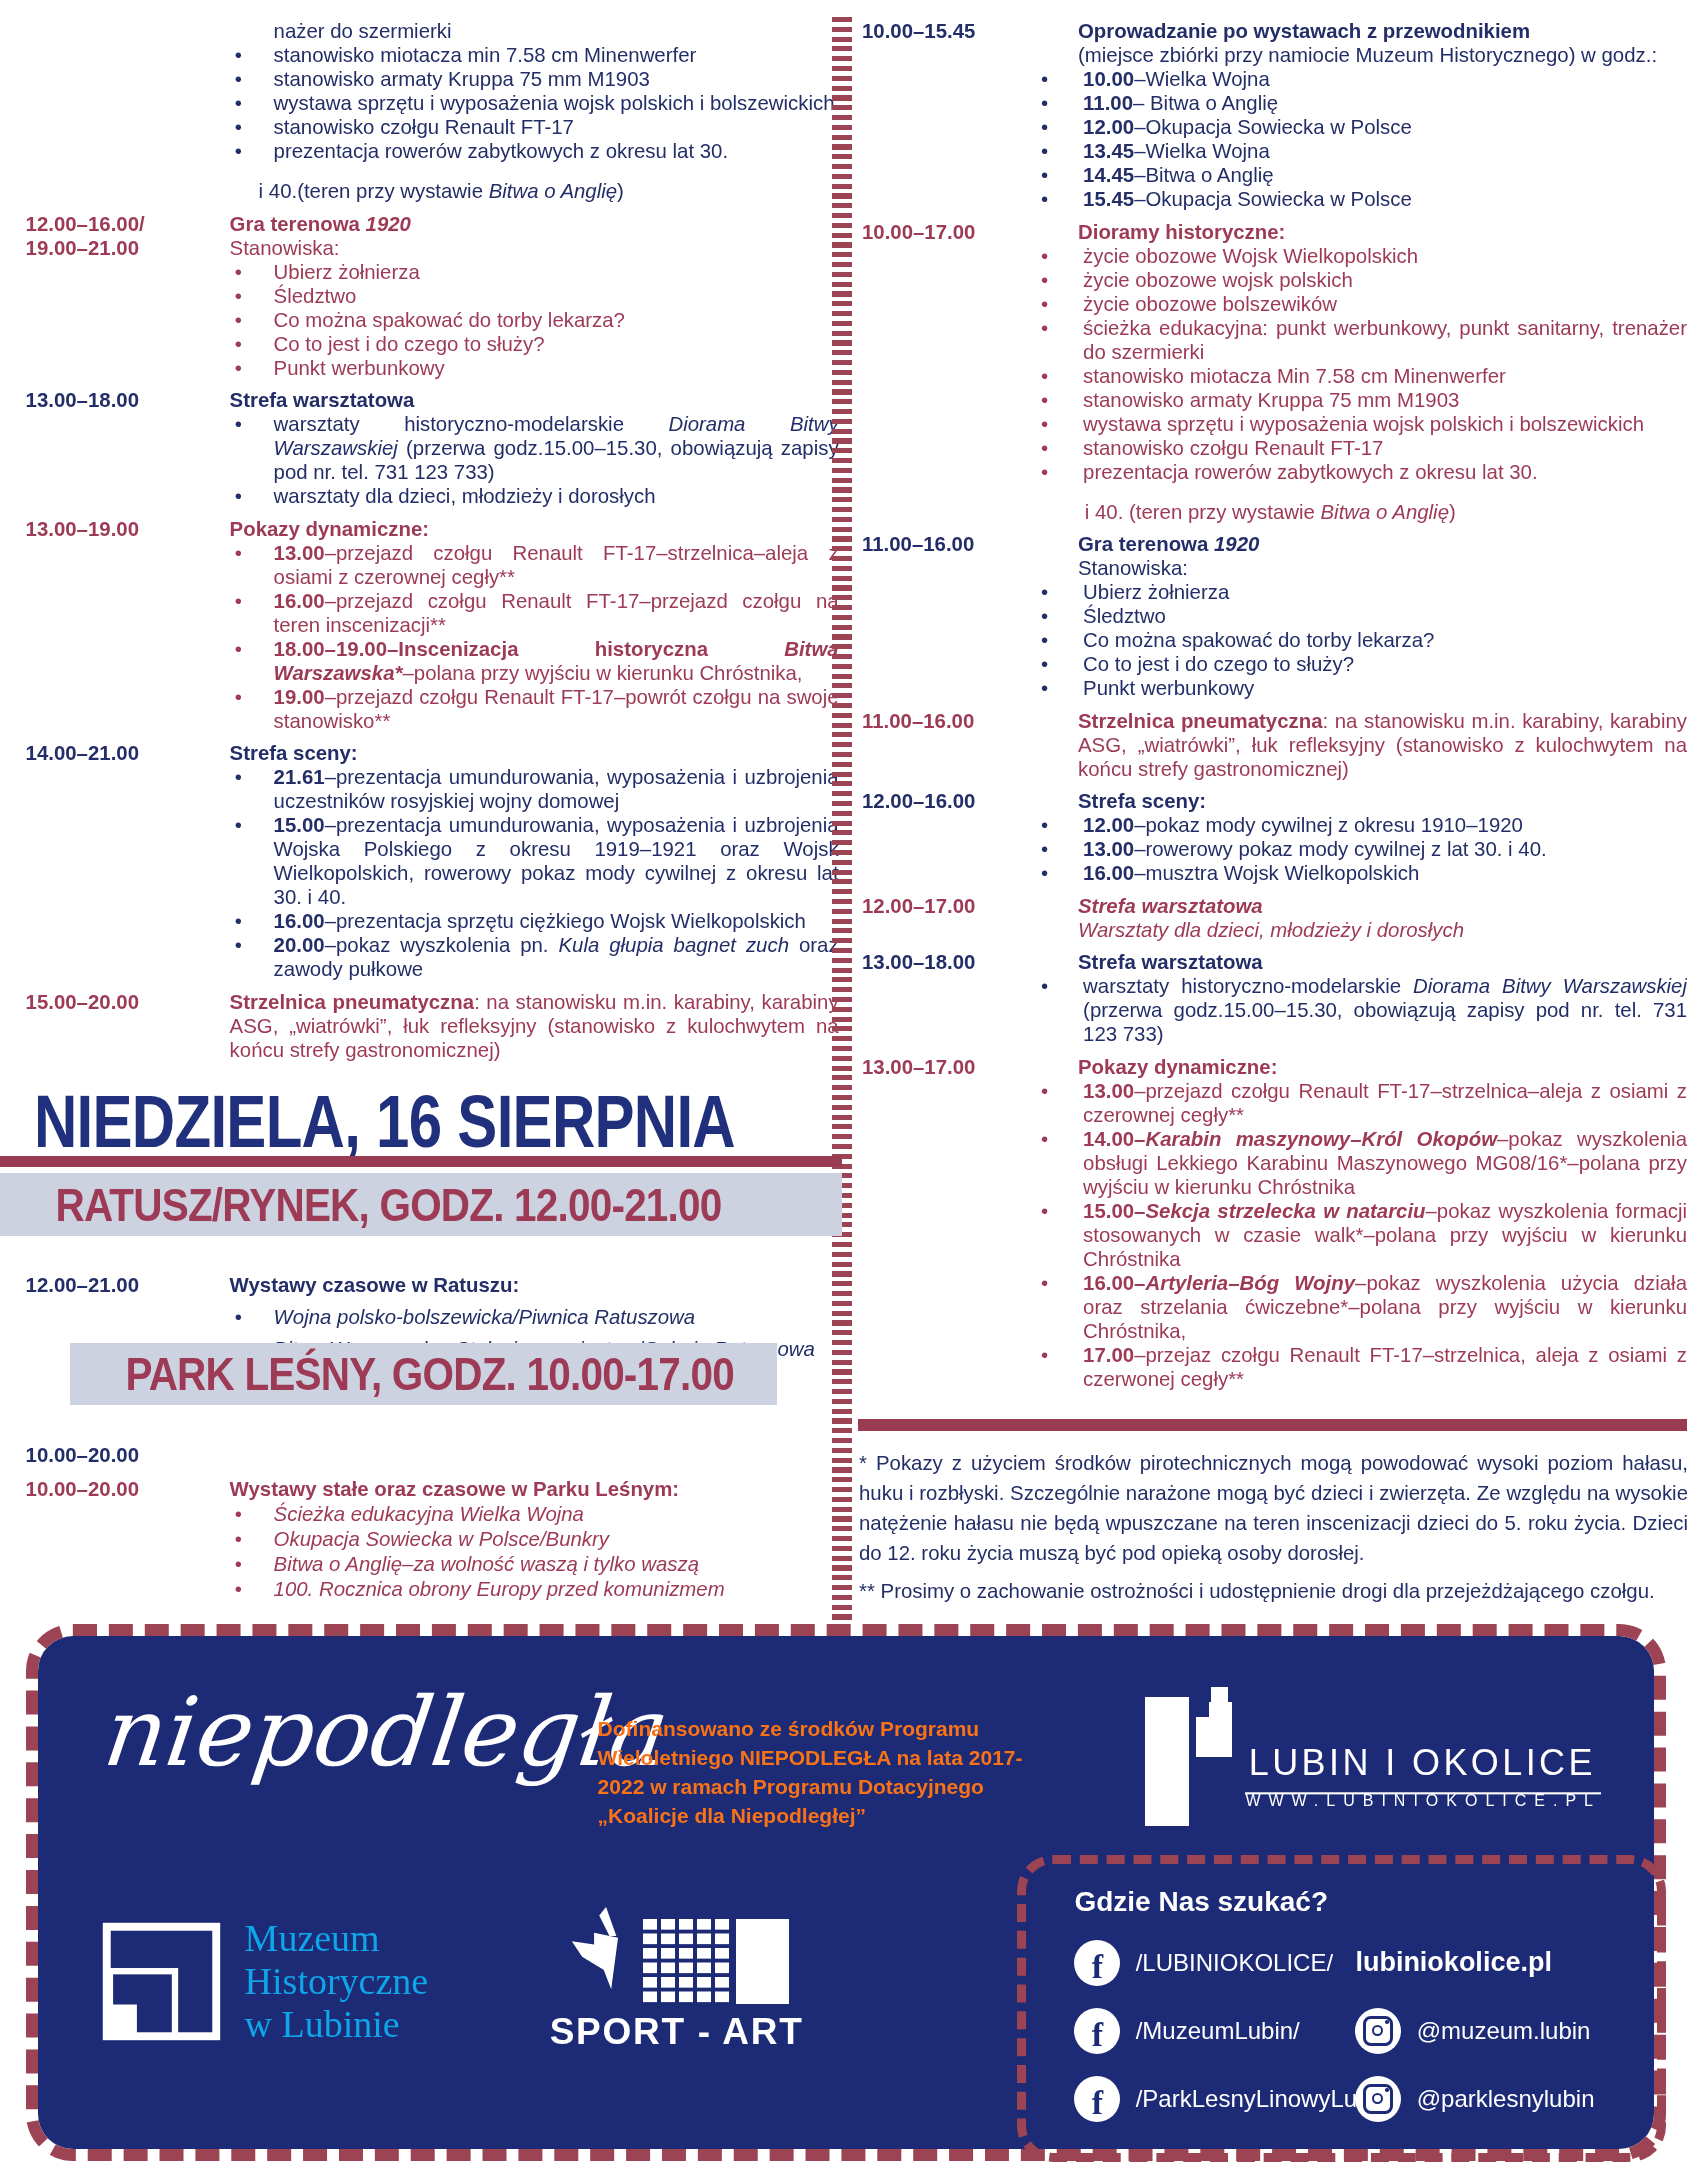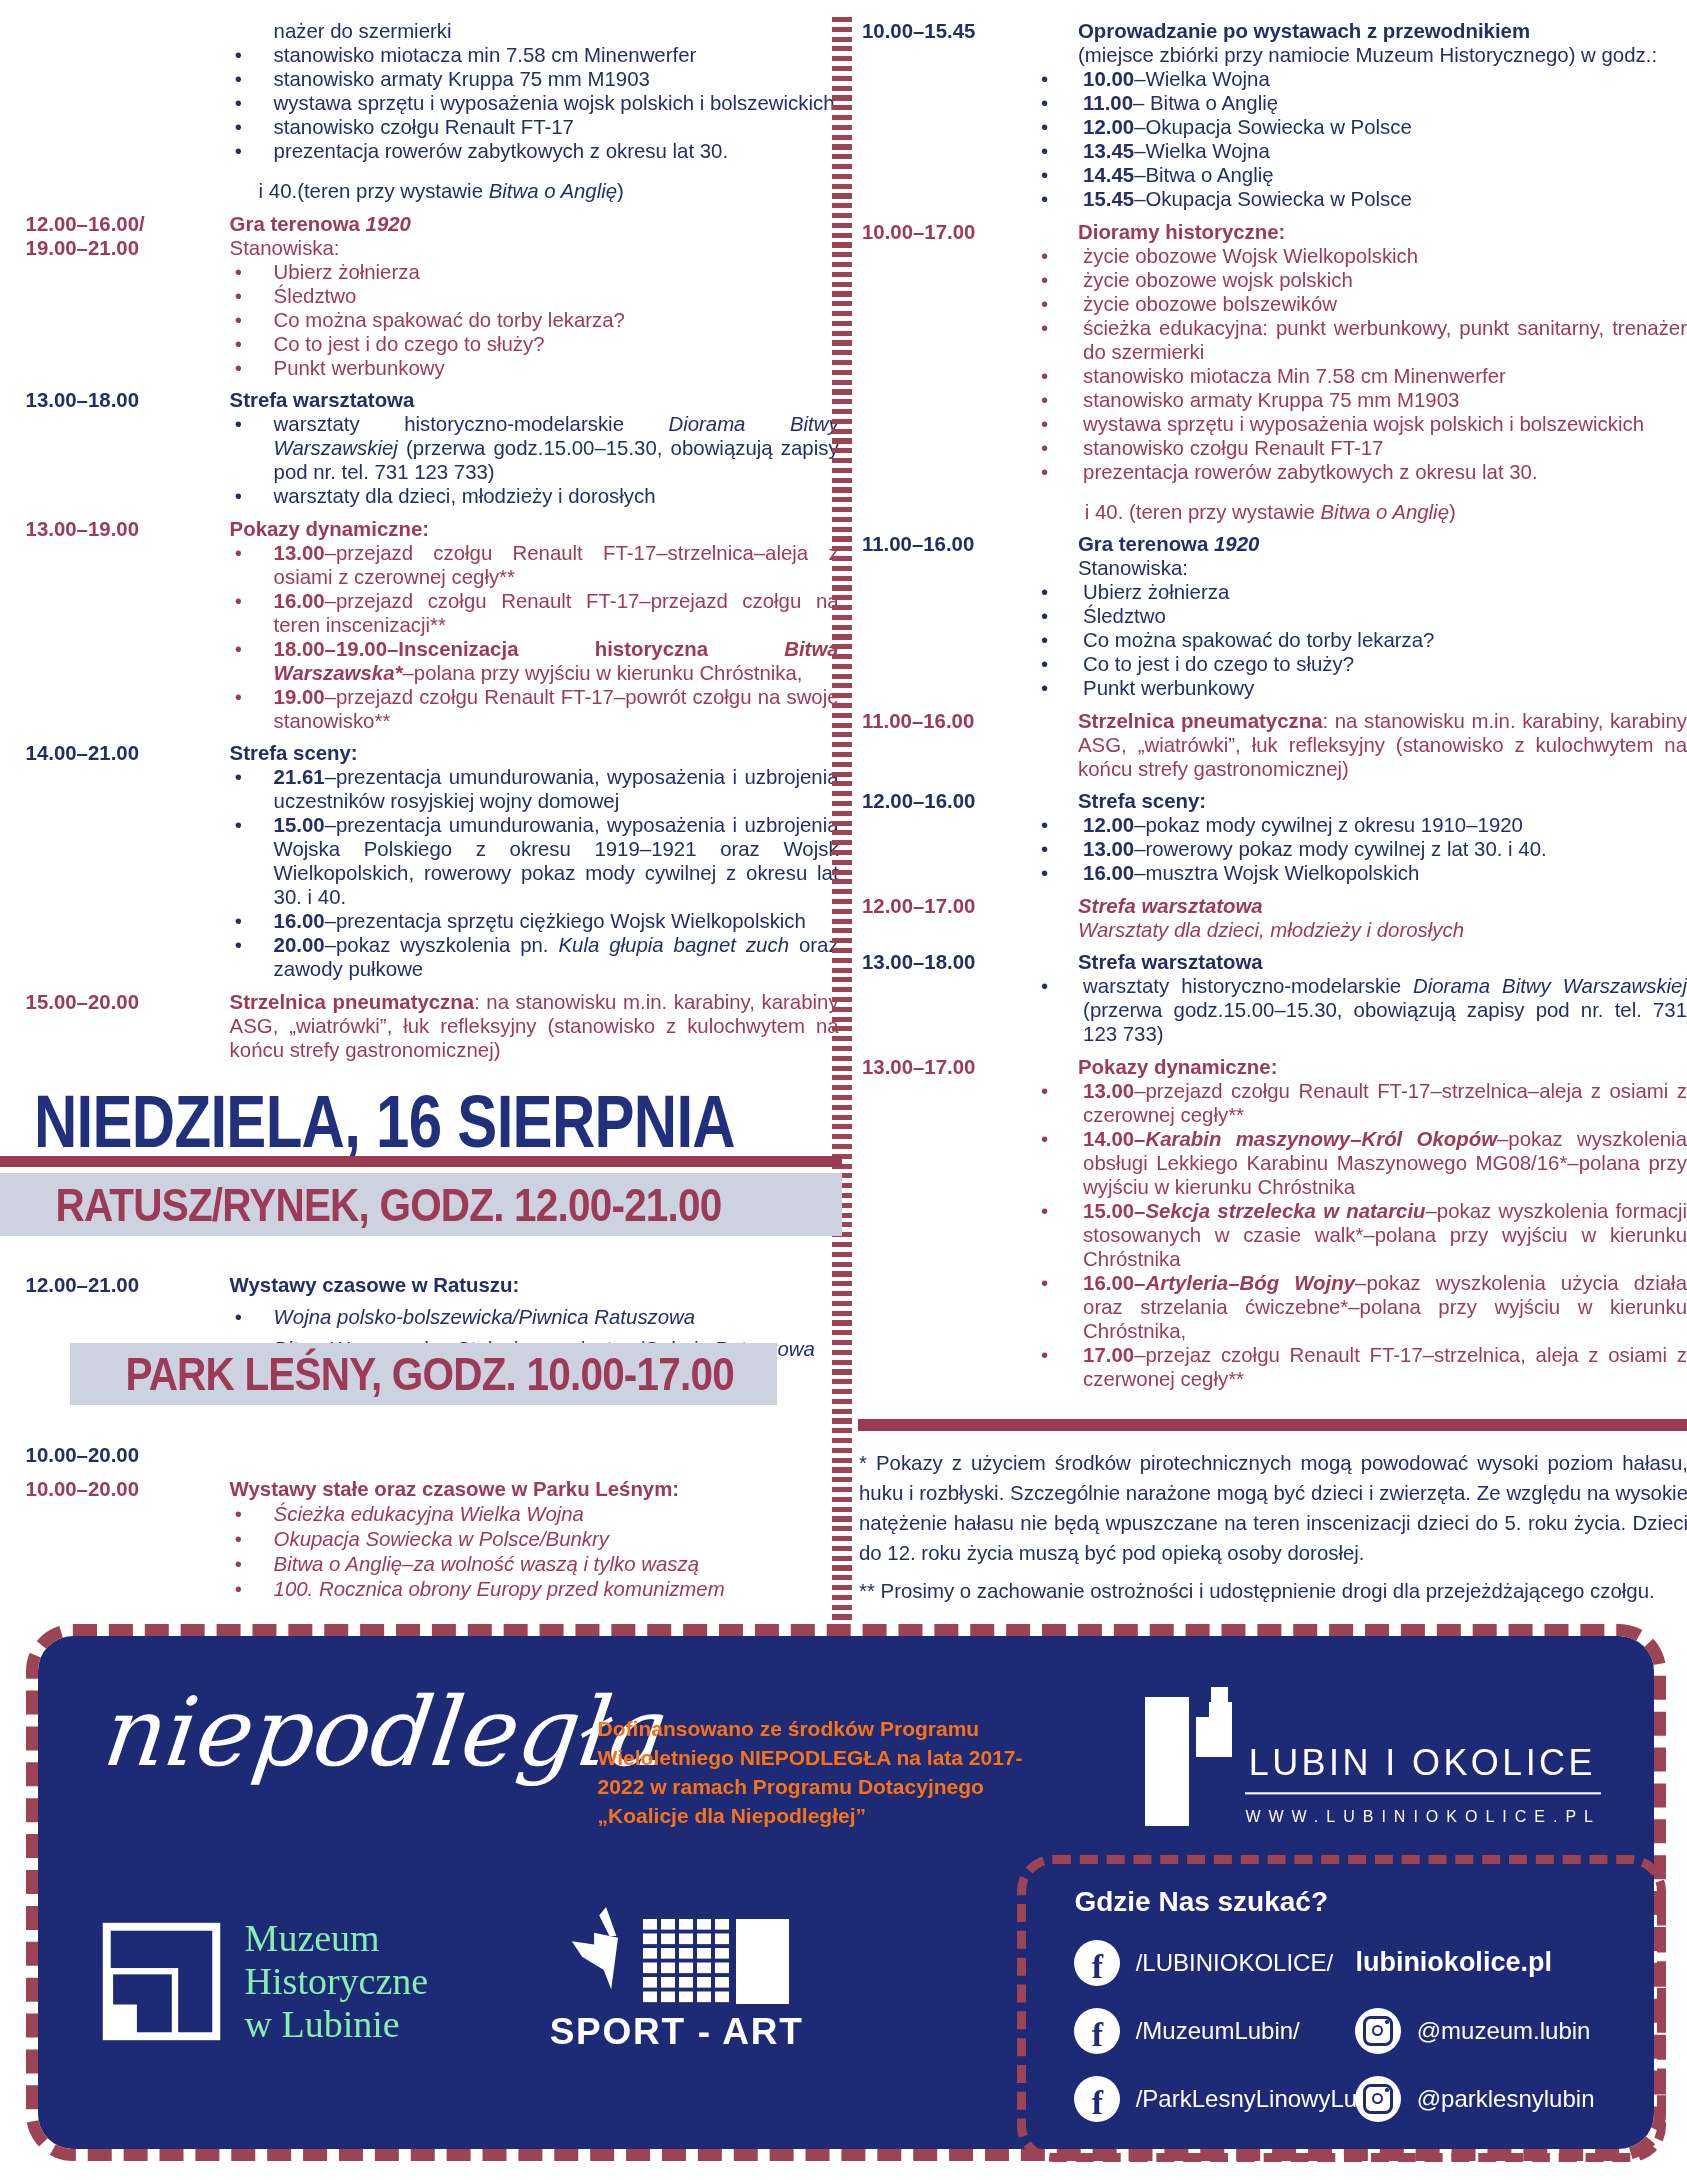--- a/index.html
+++ b/index.html
@@ -63,22 +63,22 @@
     font-size:21px;line-height:29px;}
   .lubin-logo{position:absolute;left:1107px;top:61px;display:flex;align-items:flex-start;}
   .lubin-icon{position:relative;width:94px;height:129px;flex:none;}
   .lubin-icon .a{position:absolute;left:0;top:0;width:44px;height:129px;background:#fff;}
   .lubin-icon .bq{position:absolute;left:51px;top:5.1px;width:36px;height:55px;background:#fff;}
   .lubin-icon .n{position:absolute;left:51px;top:5.1px;width:13.6px;height:15.3px;background:#1d2a76;}
   .lubin-icon .s{position:absolute;left:66px;top:-10.2px;width:17px;height:15.3px;background:#fff;}
   .lubin-text{margin-left:6.8px;color:#fff;}
   .lubin-title{font-size:36px;letter-spacing:3.4px;border-bottom:2.6px solid #fff;padding:44px 3.4px 6.8px 3.4px;
     white-space:nowrap;transform:scaleY(1.05);}
-  .lubin-url{font-size:16px;letter-spacing:8px;padding-top:16px;white-space:nowrap;}
-  .muzeum{position:absolute;left:64px;top:281px;display:flex;align-items:center;color:#86efac;}
+  .lubin-url{font-size:16px;letter-spacing:8px;padding-top:0;white-space:nowrap;}
+  .muzeum{position:absolute;left:64px;top:281px;display:flex;align-items:center;color:#0ea5e9;}
   .muzeum svg{flex:none;}
   .muzeum-text{margin-left:24px;font-family:"Liberation Serif","DejaVu Serif",serif;font-size:38px;line-height:43px;}
   .sportart{position:absolute;left:494px;top:271px;width:290px;color:#fff;text-align:center;}
   .sportart-icon{display:flex;align-items:flex-start;justify-content:center;height:101px;}
   .sa-grid{width:89px;height:85px;margin:12px 3.4px 0 1.7px;
     background-image:linear-gradient(transparent 11px,#1d2a76 11px),linear-gradient(to right,#fff 13.6px,transparent 13.6px);
     background-size:18px 14.5px;}
   .sa-rect{width:53px;height:85px;background:#fff;margin-top:12px;}
   .sportart-label{font-size:37px;font-weight:bold;letter-spacing:1.7px;margin-top:3.4px;}
   .where-box{position:absolute;right:-12.8px;bottom:-12.8px;width:649px;height:307px;box-sizing:border-box;

